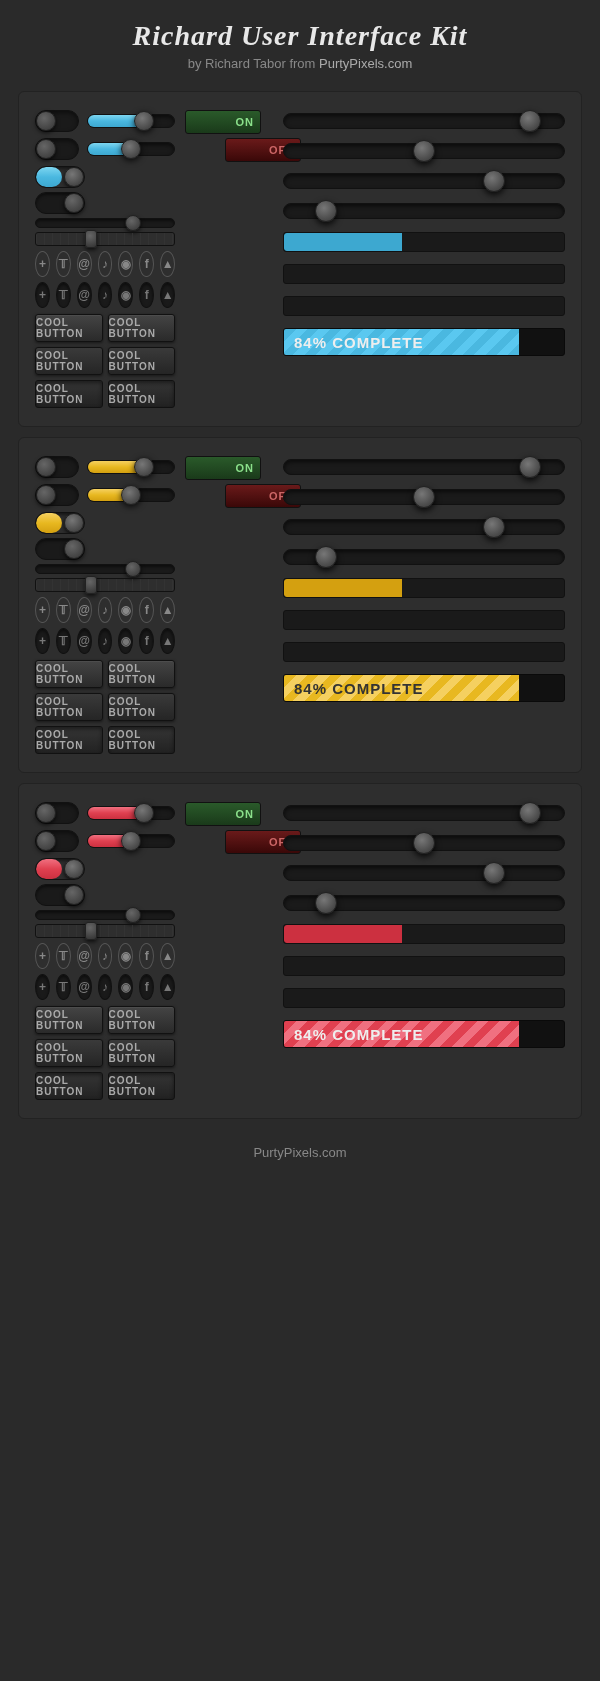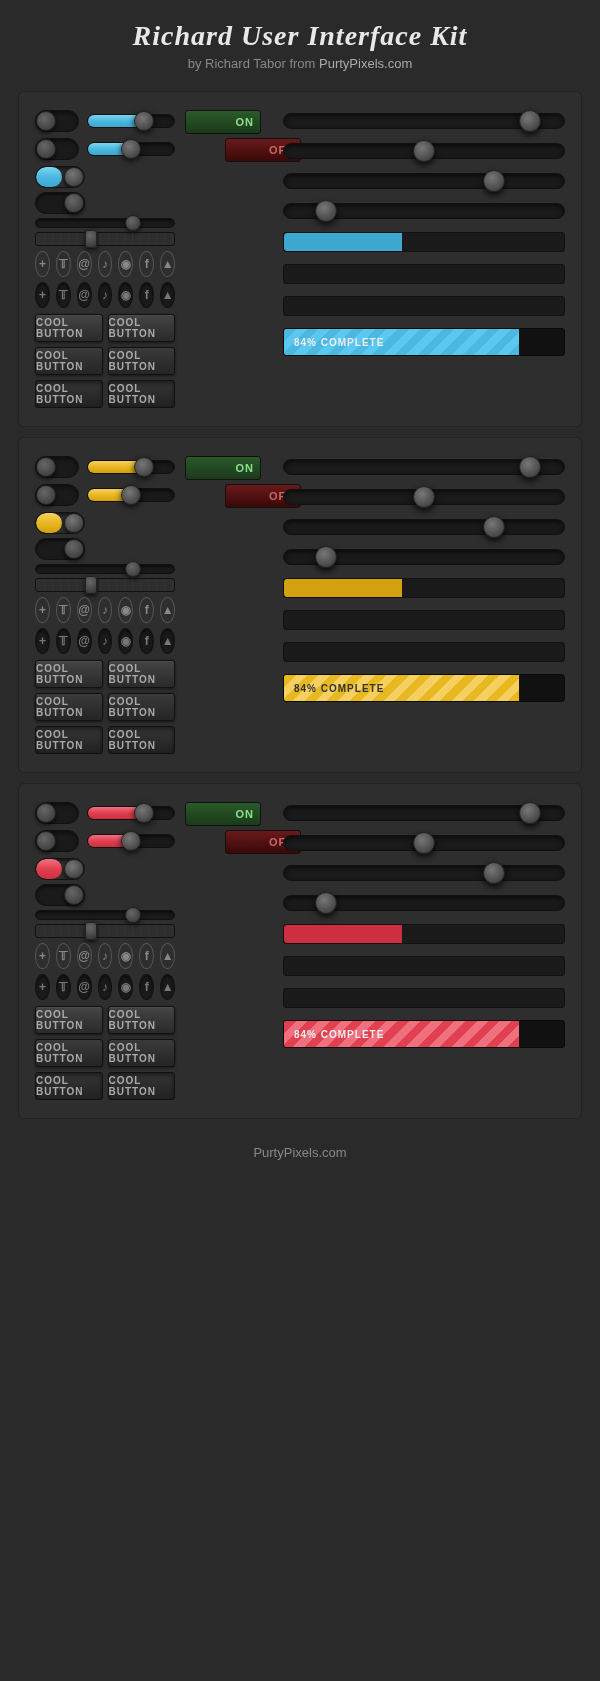--- a/index.html
+++ b/index.html
@@ -347,21 +347,21 @@
       border: 1px solid #0a0a0a;
       position: relative;
       overflow: hidden;
       margin: 2px 0;
     }
     .progress-bar-fill {
       height: 100%;
       display: flex;
       align-items: center;
       padding-left: 10px;
-      font-size: 10px;
+      font-size: 15px;
       font-weight: bold;
       letter-spacing: 1px;
       color: #eee;
     }
     .progress-bar-fill.blue {
       background: repeating-linear-gradient(
         -45deg,
         #4ab8e0 0px, #4ab8e0 8px,
         #5ac8f0 8px, #5ac8f0 16px
       );

